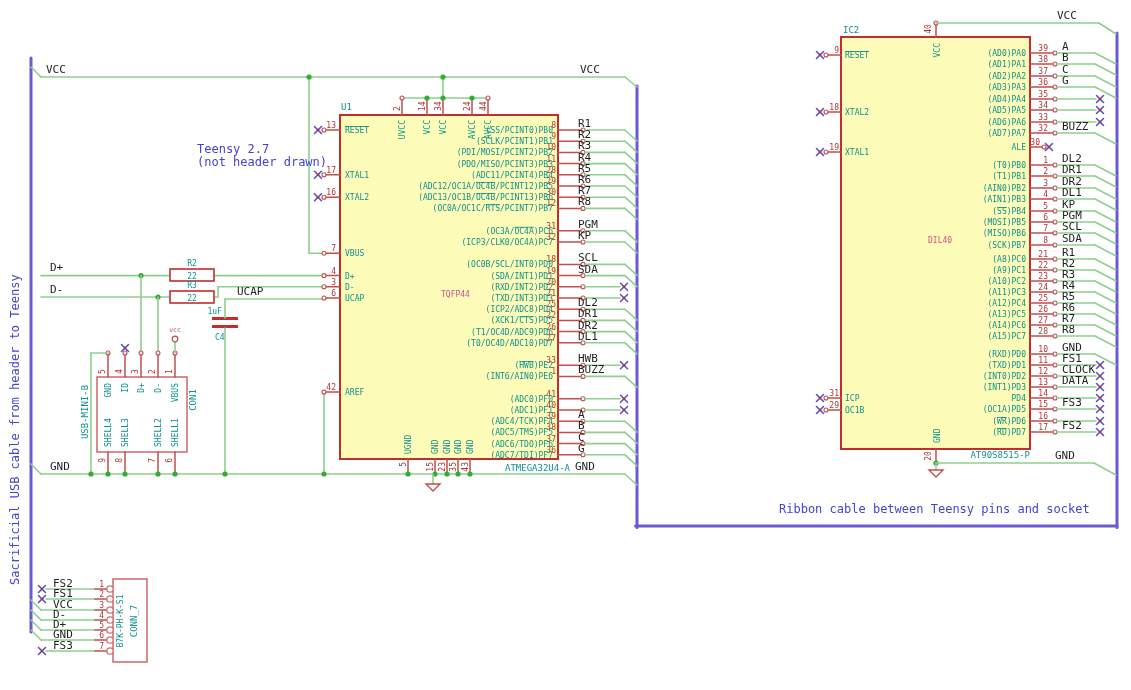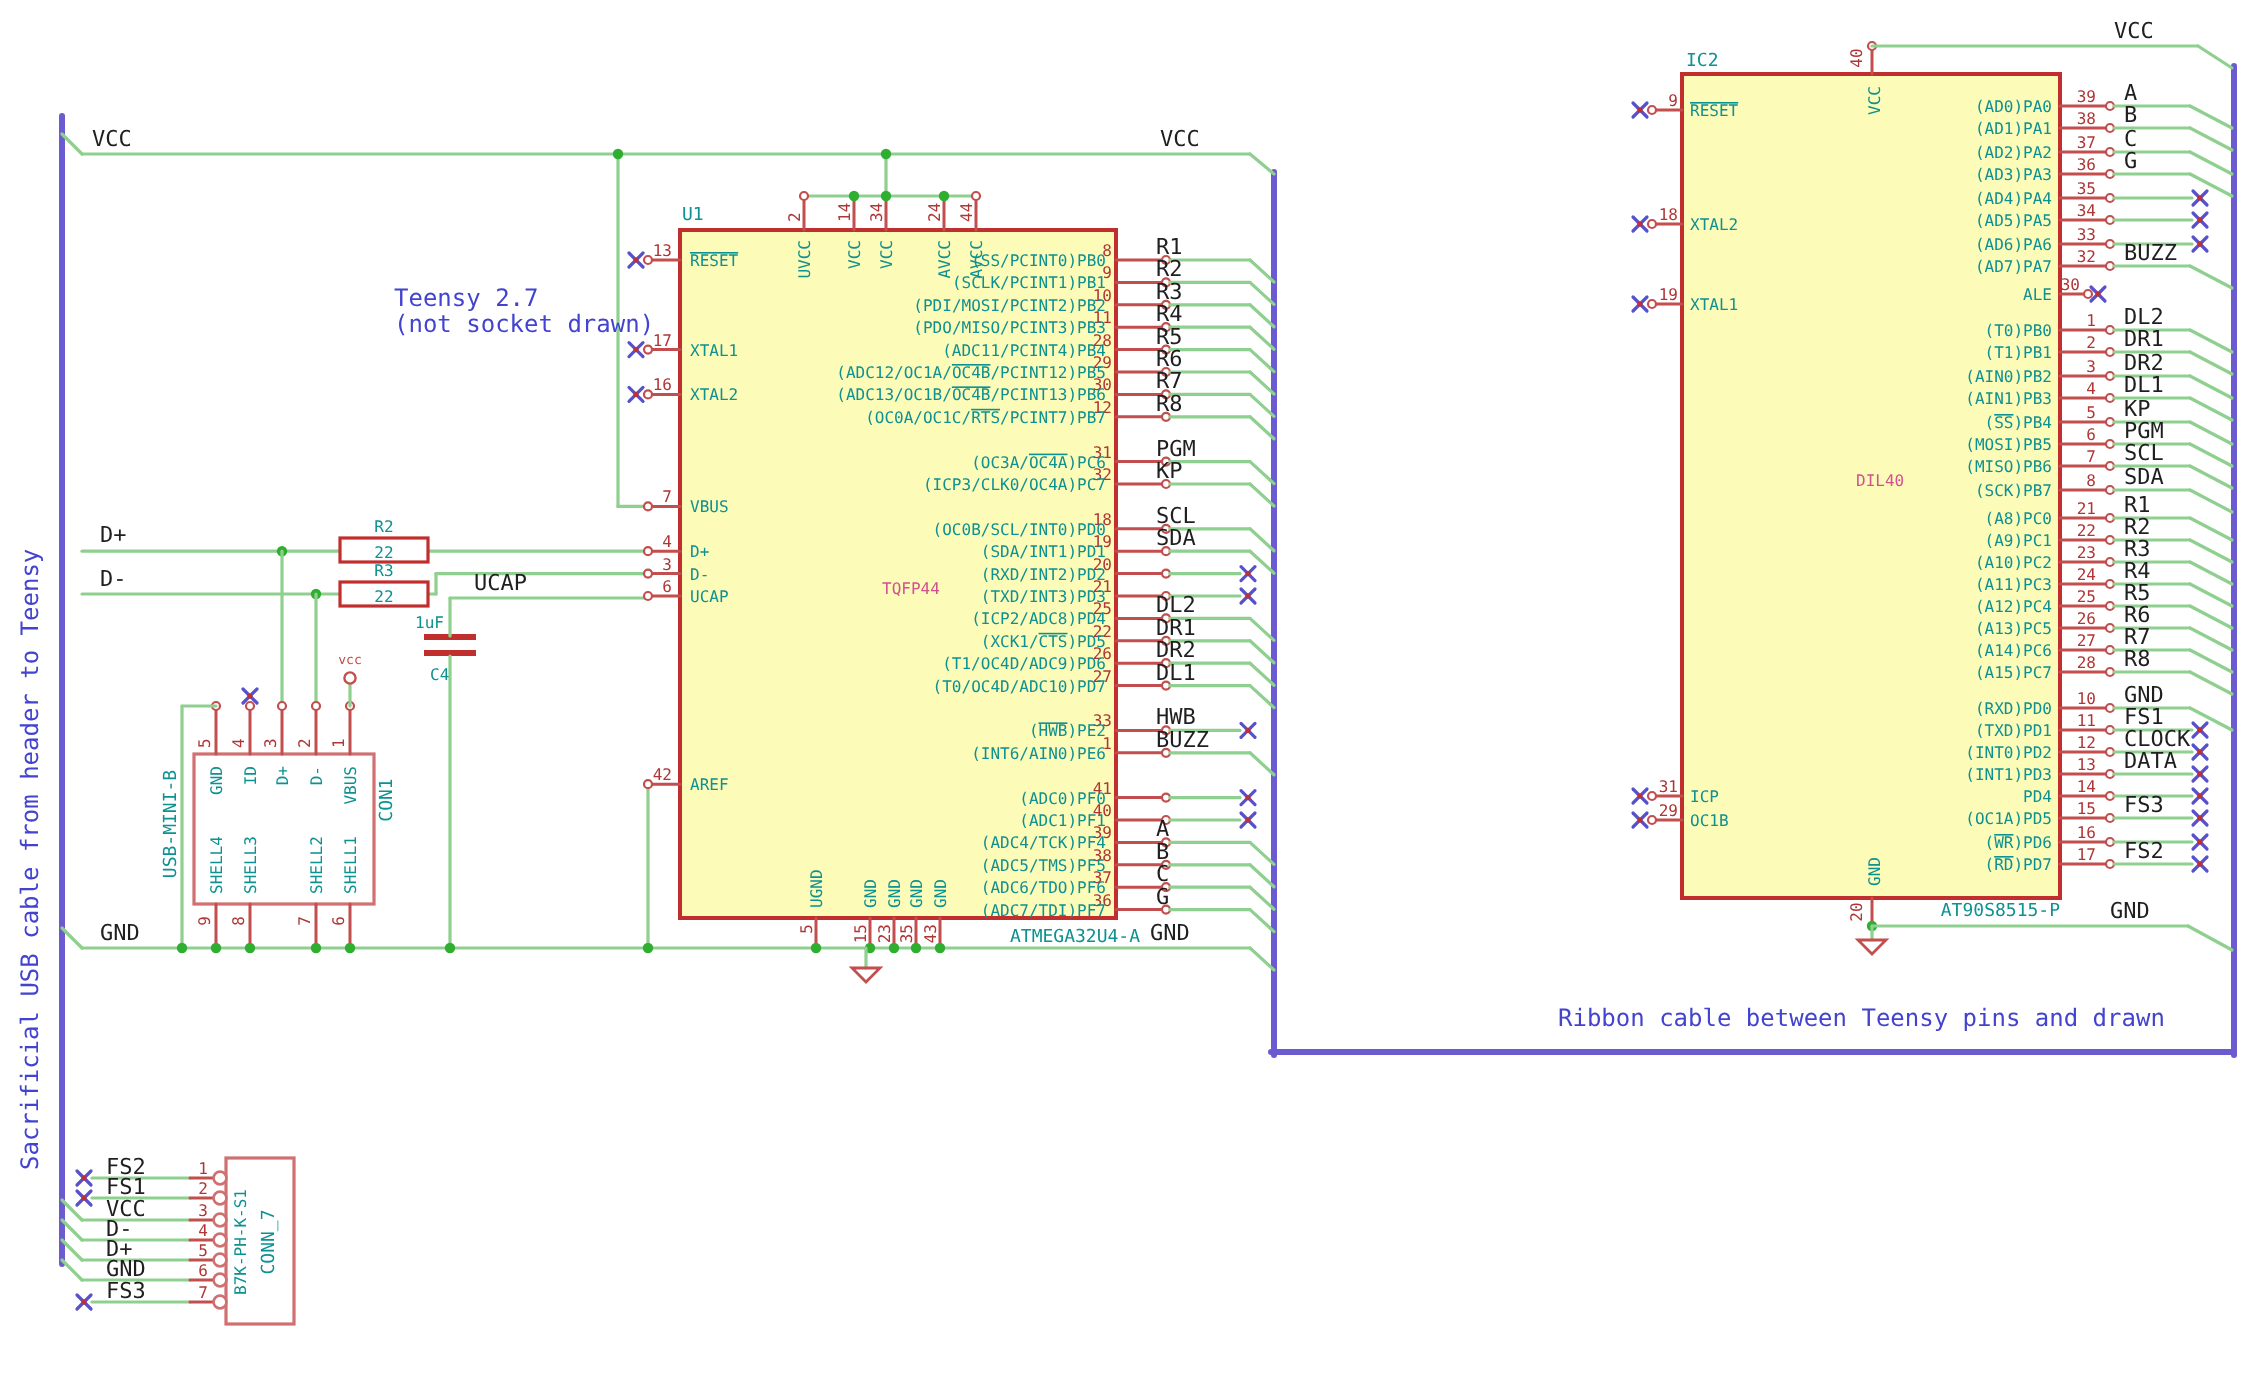--- a/index.html
+++ b/index.html
@@ -748,16 +748,16 @@
       <circle cx="936" cy="463" r="2.6" fill="#2fae2f"></circle>
       <line x1="936" y1="463" x2="1094" y2="463" stroke="#8fcf8f" stroke-width="1.6" stroke-linecap="round"></line>
       <line x1="1094" y1="463" x2="1116" y2="475" stroke="#8fcf8f" stroke-width="1.6" stroke-linecap="round"></line>
       <text x="931" y="456" fill="#b03535" font-size="8px" font-family="&quot;DejaVu Sans Mono&quot;, monospace" text-anchor="middle" transform="rotate(-90 931 456)"><tspan>20</tspan></text>
       <text x="940" y="443" fill="#0e9191" font-size="8px" font-family="&quot;DejaVu Sans Mono&quot;, monospace" text-anchor="start" transform="rotate(-90 940 443)"><tspan>GND</tspan></text>
       <text x="1055" y="459" fill="#1f1f1f" font-size="11px" font-family="&quot;DejaVu Sans Mono&quot;, monospace" text-anchor="start"><tspan>GND</tspan></text>
       <line x1="936" y1="463" x2="936" y2="470" stroke="#8fcf8f" stroke-width="1.6" stroke-linecap="round"></line>
       <path d="M929,470 L943,470 L936,477 Z" fill="none" stroke="#c24e4e" stroke-width="1.4"></path>
     </svg>
   <div class="note" id="teensy-note"><span>Teensy 2.7</span>
-<span>(not socket drawn)</span></div>
-  <div class="note" id="ribbon-note">Ribbon cable between Teensy pins and drawn</div>
+<span>(not header drawn)</span></div>
+  <div class="note" id="ribbon-note">Ribbon cable between Teensy pins and socket</div>
   <div class="note" id="sacrificial-note">Sacrificial USB cable from header to Teensy</div>
 </div>
 
 </body></html>

